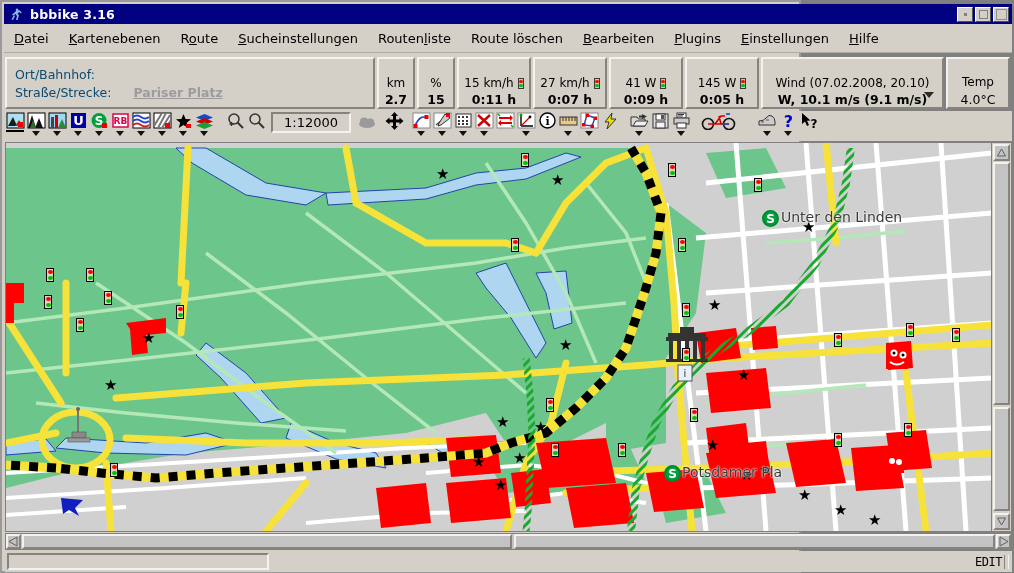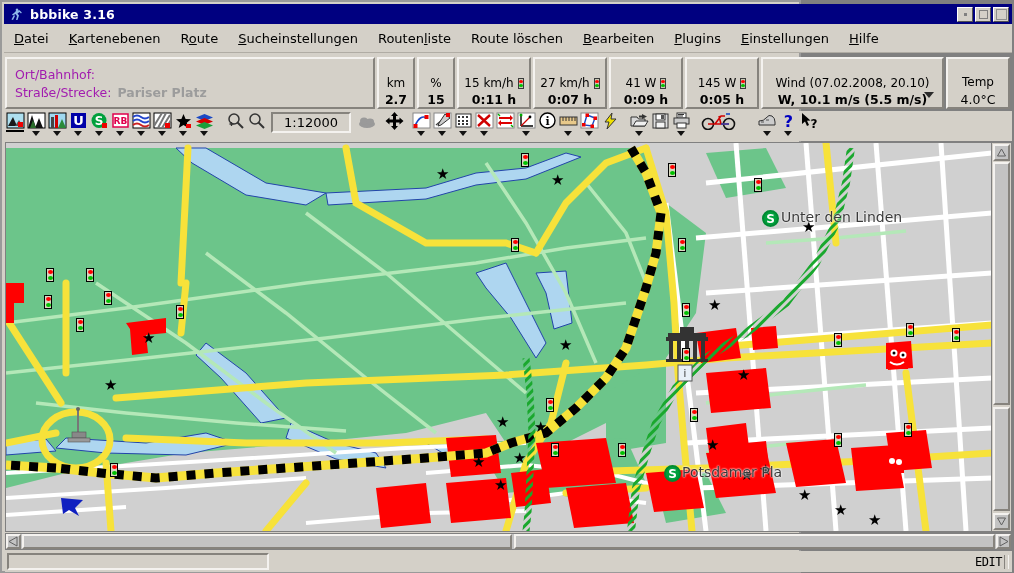--- a/index.html
+++ b/index.html
@@ -20,22 +20,22 @@
   
   .menubar{position:absolute;left:2px;top:22px;width:1008px;height:28px;background:#d4d0c8;display:flex;align-items:center;border-bottom:1px solid #b0aca4;}
   .menu-item{padding:3px 10px;font-size:13px;color:#000;cursor:default;white-space:nowrap;}
   .menu-item u{text-decoration:underline;}
 
   
   .infopanel{position:absolute;left:3px;top:55px;width:1007px;height:52px;display:flex;align-items:stretch;}
   .ip-cell{background:#d4d0c8;border:2px solid;border-color:#f4f2ef #86837d #86837d #f4f2ef;box-sizing:border-box;display:flex;flex-direction:column;justify-content:flex-end;margin-right:2px;}
   .ip-main{flex:none;width:370px;padding:3px 8px;justify-content:center;gap:3px;}
   .ip-row{display:flex;font-size:12.5px;}
-  .ip-label{color:#a21caf;}
-  .ip-val-grey{color:#9c9c9c;font-weight:bold;margin-left:6px;}
+  .ip-label{color:#0c4a6e;}
+  .ip-val-grey{color:#9c9c9c;font-weight:bold;margin-left:22px;text-decoration:underline;}
   .ip-col{width:38px;align-items:center;text-align:center;gap:2px;}
   .ip-col .t{font-size:12px;}
   .ip-col .b{font-size:12.5px;font-weight:bold;}
   .ip-spd{width:74px;align-items:center;gap:2px;padding:0 2px;}
   .ip-spd .t{font-size:12px;display:flex;align-items:center;gap:4px;justify-content:center;}
   .ip-spd .b{font-size:12.5px;font-weight:bold;}
   .ip-wind{width:183px;align-items:center;gap:2px;position:relative;}
   .ip-wind .t{font-size:12px;}
   .ip-wind .b{font-size:12.5px;font-weight:bold;}
   .ip-temp{width:64px;align-items:center;gap:3px;margin-right:0;}
@@ -189,21 +189,21 @@
         <span class="tl tl-small">
             <span class="r"></span>
             <span class="g"></span>
           </span>
         </span>
       <span class="b">0:05 h</span>
     </div>
 
     <div class="ip-cell ip-wind">
       <span class="t">Wind (07.02.2008, 20.10)</span>
-      <span class="b">W,  10.1 m/s (5.5 m/s)</span>
+      <span class="b">W,  10.1 m/s (9.1 m/s)</span>
       <span class="tri-down wind-arrow"></span>
     </div>
 
     <div class="ip-cell ip-temp">
       <span class="t">Temp</span>
       <span class="b">4.0°C</span>
     </div>
   </div>
 
   <div class="toolbar">

